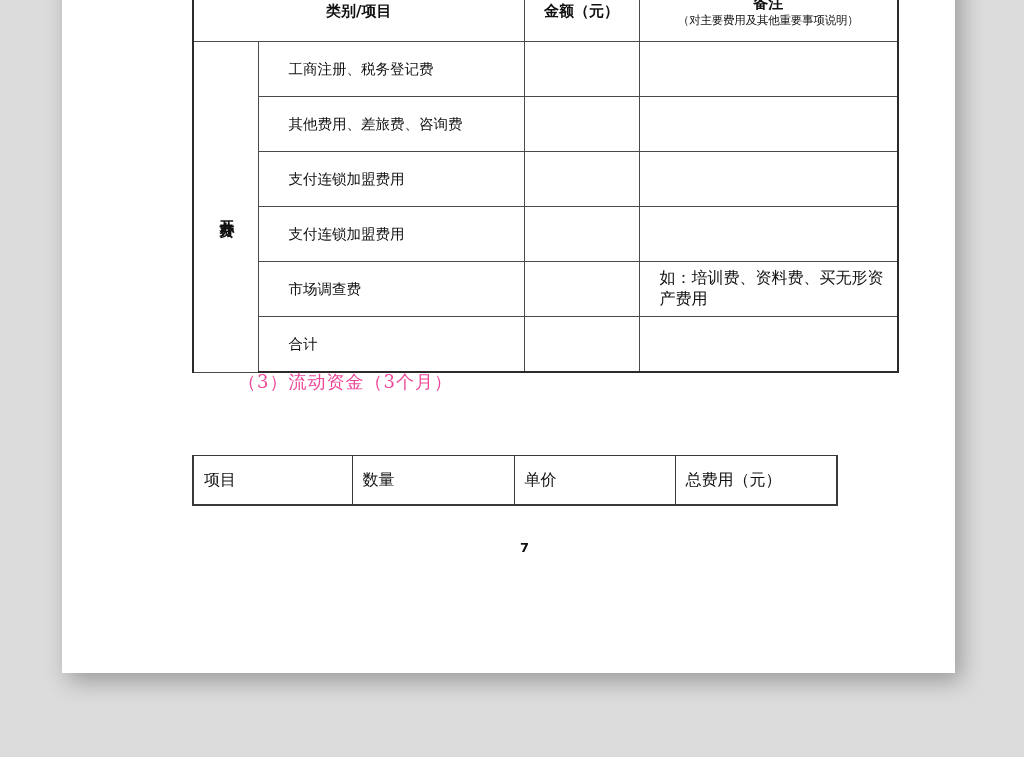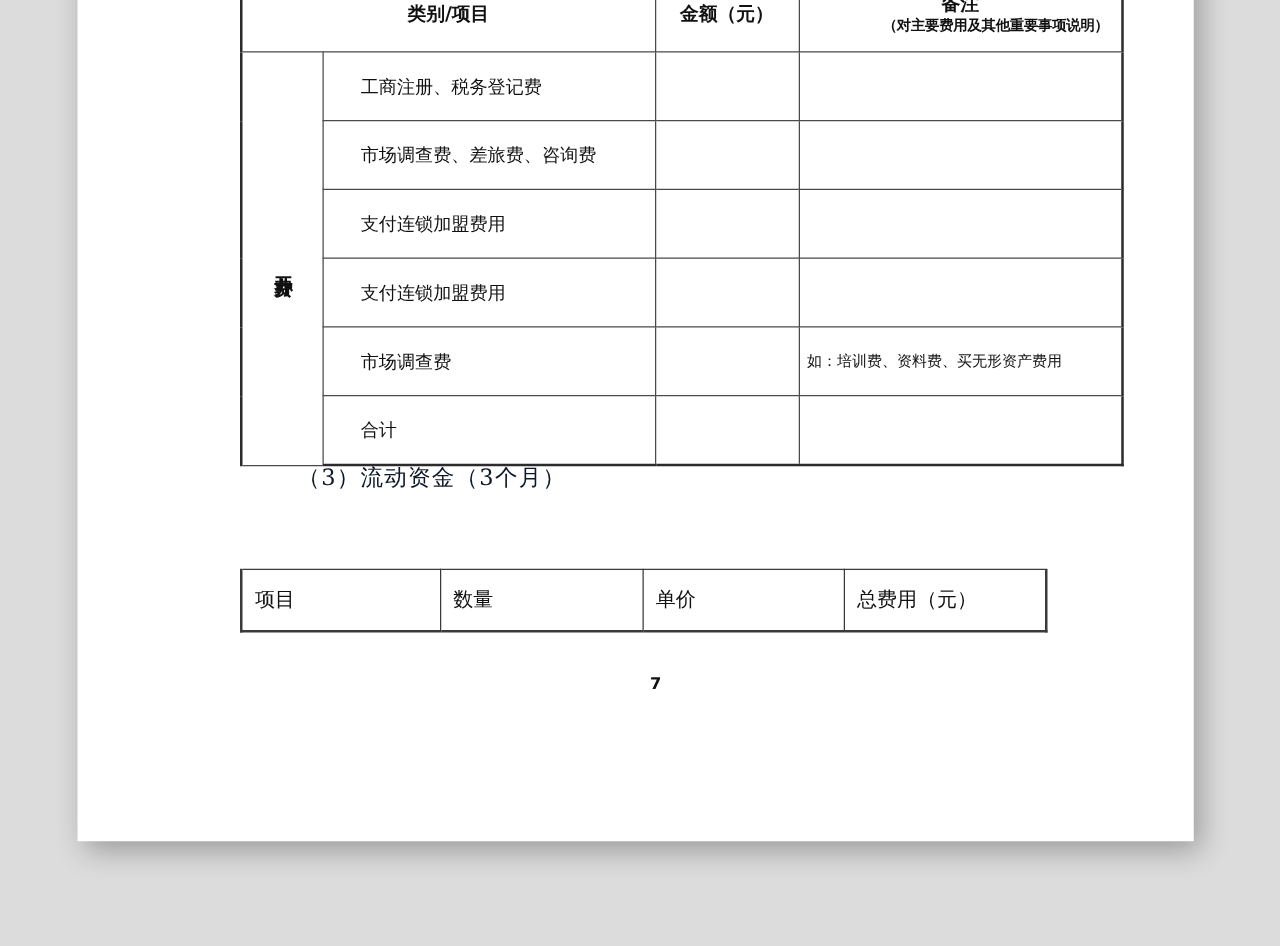--- a/index.html
+++ b/index.html
@@ -62,60 +62,59 @@
   #cost-table td.head {
     height: 60px;
     text-align: center;
     font-weight: bold;
     font-size: 15px;
     line-height: 1.25;
   }
   #cost-table td.head .sub {
     display: block;
     font-size: 11.5px;
-    font-weight: bold;
+    font-weight: normal;
     letter-spacing: -0.2px;
-    text-align: right;
   }
   #cost-table td.rowhead {
     text-align: center;
     font-weight: bold;
     font-size: 15px;
     letter-spacing: 1px;
     width: 65px;
     padding: 0;
   }
   #cost-table td.rowhead .vert {
     display: inline-block;
     line-height: 1.45;
     writing-mode: vertical-rl;
     text-orientation: upright;
   }
   #cost-table td.item { text-align: left; padding-left: 30px; }
   #cost-table td.amount { width: 115px; }
-  #cost-table td.note   { width: 259px; font-size: 12px; padding-left: 6px; font-family: Liberation Serif, serif; }
+  #cost-table td.note   { width: 259px; font-size: 16px; padding-left: 20px; font-family: Liberation Serif, serif; }
 
   
   #material-table {
     left: 114px;         
     top: 455px;          
     width: 645px;        
   }
   #material-table td {
     height: 48px;
     text-align: left;
     font-size: 16px;
     border-color: #3a3a3a;
   }
 
   
   .para {
     position: absolute;
     font-family: "DejaVu Serif", "Liberation Serif", serif;
-    color: #0f172a;
+    color: #ec4899;
     white-space: nowrap;
   }
   #section-heading {
     left: 160px;          
     top: 370px;           
     font-size: 18px;
     letter-spacing: 1px;
   }
   #bullet-line {
     left: 166px;
@@ -166,21 +165,21 @@
         <tr>
           <td class="rowhead outer-left" rowspan="6">
             <span class="vert">开办费</span>
           </td>
           <td class="item">工商注册、税务登记费</td>
           <td class="amount"></td>
           <td class="note outer-right"></td>
         </tr>
 
         <tr>
-          <td class="item">市场调查费、差旅费、咨询费</td>
+          <td class="item">其他费用、差旅费、咨询费</td>
           <td class="amount"></td>
           <td class="note outer-right"></td>
         </tr>
 
         <tr>
           <td class="item">支付连锁加盟费用</td>
           <td class="amount"></td>
           <td class="note outer-right"></td>
         </tr>
 

